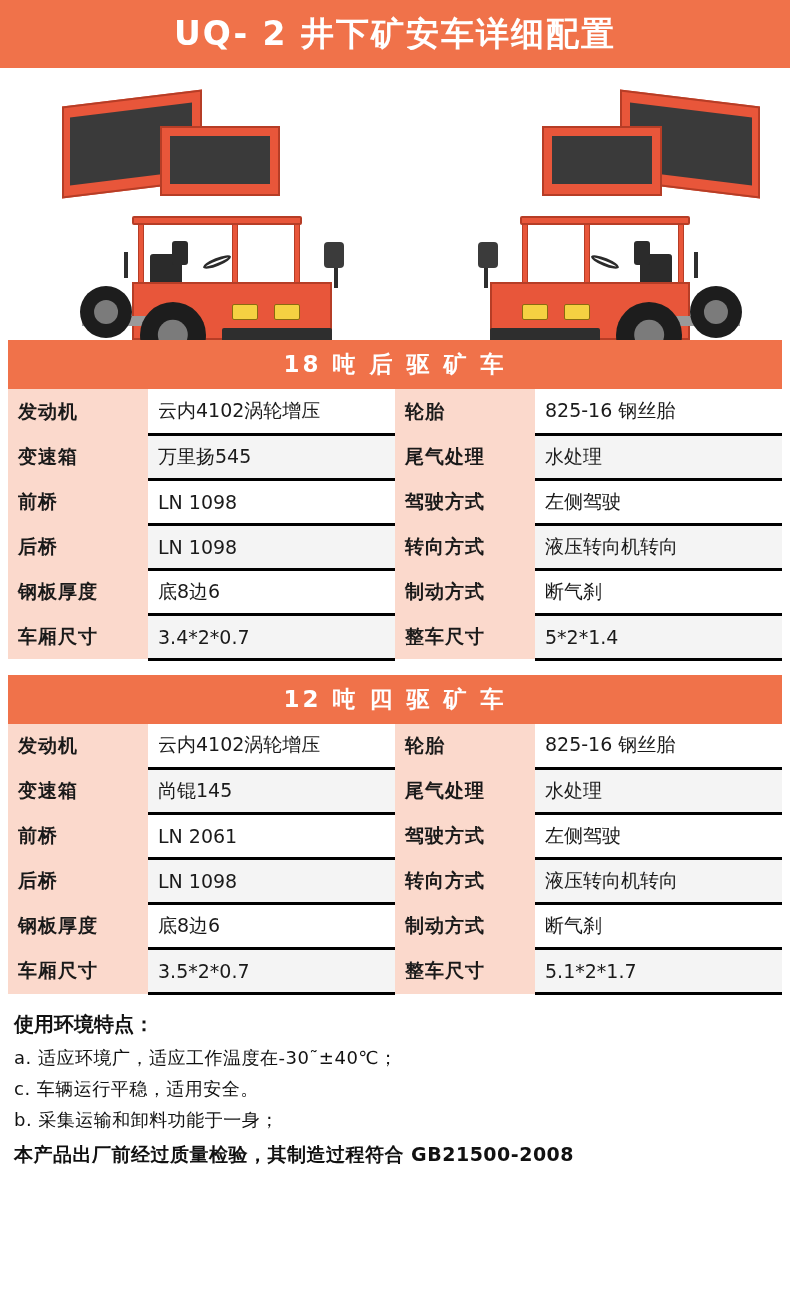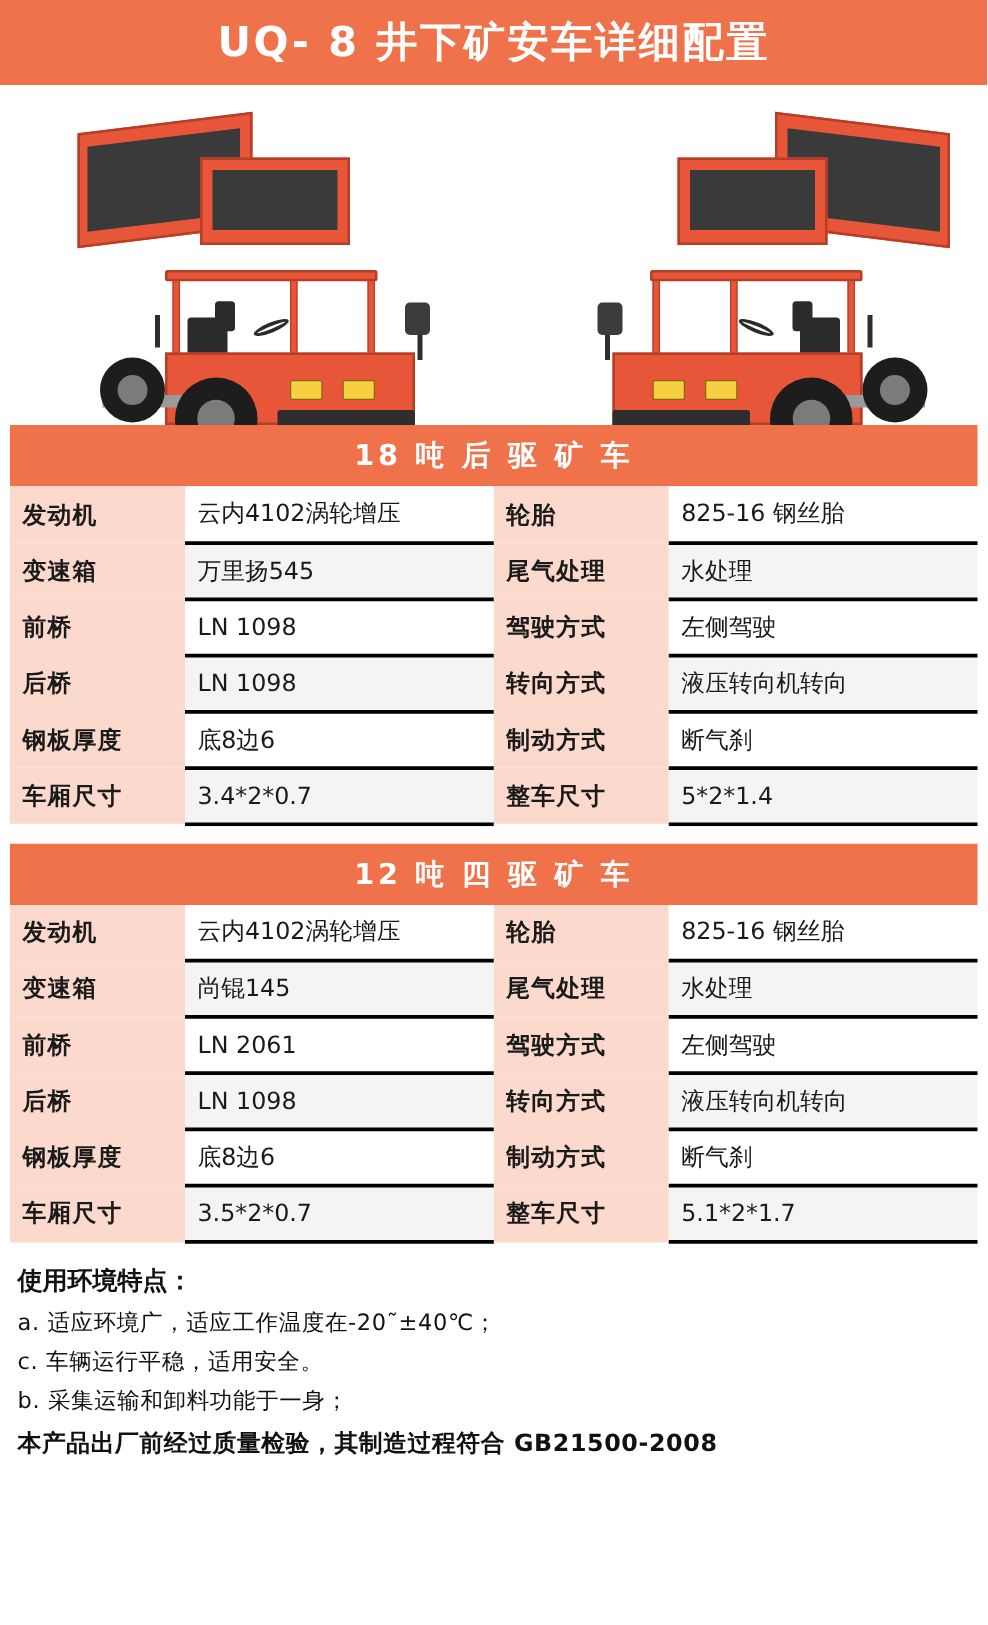--- a/index.html
+++ b/index.html
@@ -192,21 +192,21 @@
     margin-top: 10px;
     letter-spacing: 0.5px;
   }
 </style>
 </head>
 <body>
 
 <div class="page">
 
   <div class="header">
-    <div class="header-title">UQ- 8 井下矿安车详细配置</div>
+    <div class="header-title">UQ- 2 井下矿安车详细配置</div>
   </div>
 
   <div class="photo-band">
 
     <div class="truck left">
       <div class="bed" style="left:0px; top:22px; width:140px; height:92px; transform:skewY(-7deg);"></div>
       <div class="bed-inner" style="left:8px; top:34px; width:122px; height:68px; transform:skewY(-7deg);"></div>
       <div class="bed" style="left:98px; top:50px; width:120px; height:70px;"></div>
       <div class="bed-inner" style="left:108px; top:60px; width:100px; height:48px;"></div>
 
@@ -348,19 +348,19 @@
           <td class="val">3.5*2*0.7</td>
           <td class="lbl">整车尺寸</td>
           <td class="val">5.1*2*1.7</td>
         </tr>
       </tbody>
     </table>
   </div>
 
   <div class="notes">
     <div class="head">使用环境特点：</div>
-    <div class="line">a. 适应环境广，适应工作温度在-20˜±40℃；</div>
+    <div class="line">a. 适应环境广，适应工作温度在-30˜±40℃；</div>
     <div class="line">c. 车辆运行平稳，适用安全。</div>
     <div class="line">b. 采集运输和卸料功能于一身；</div>
     <div class="final">本产品出厂前经过质量检验，其制造过程符合 GB21500-2008</div>
   </div>
 
 </div>
 
 </body></html>

